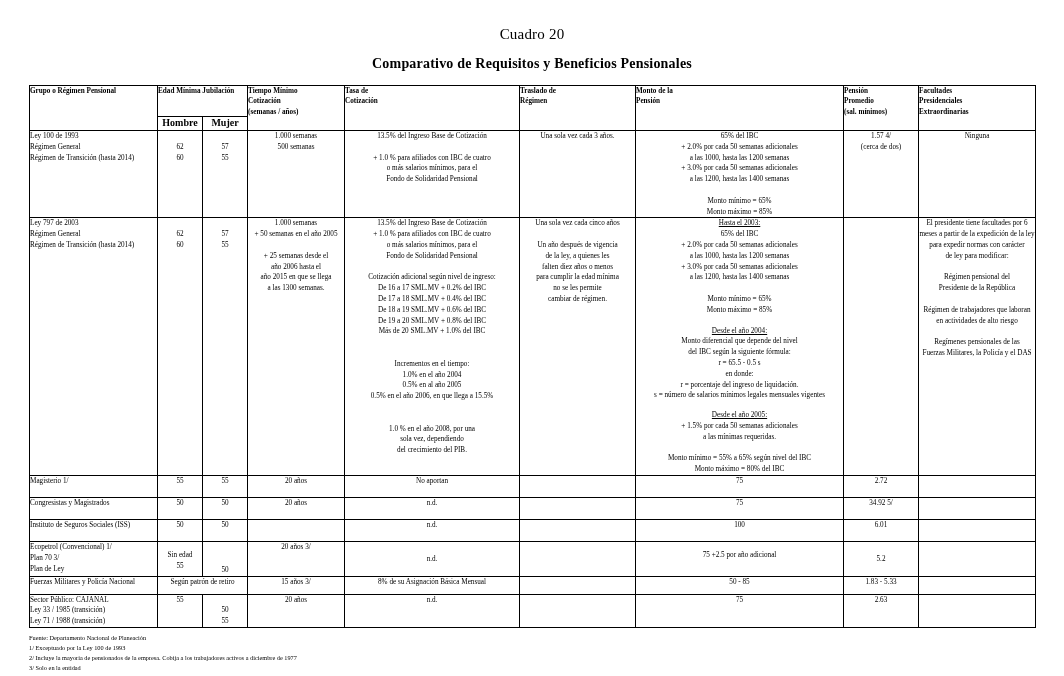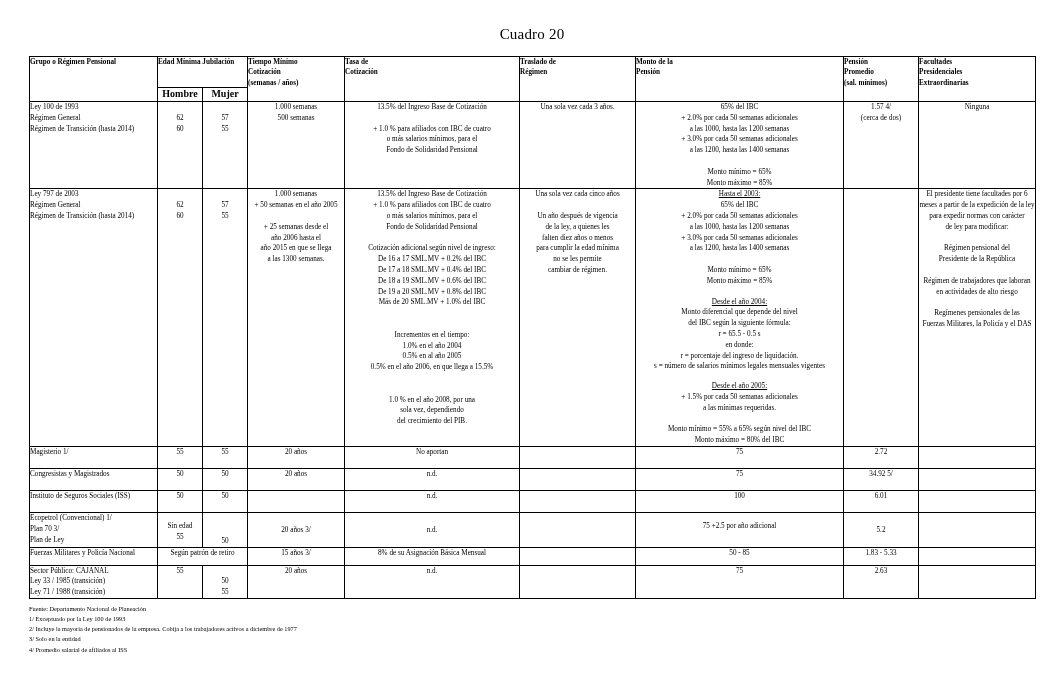--- a/index.html
+++ b/index.html
@@ -84,20 +84,21 @@
   }
   .fn-src { font-size: 6.3px; }
 </style>
 </head>
 <body>
 
 <div class="page">
 
   <div class="title-block">
     <div class="doc-title">Cuadro 20</div>
+    <div class="doc-subtitle">Comparativo de Requisitos y Beneficios Pensionales</div>
   </div>
 
   <table class="main">
     <colgroup>
       <col style="width:128px">
       <col style="width:45px">
       <col style="width:45px">
       <col style="width:97px">
       <col style="width:175px">
       <col style="width:116px">
@@ -286,21 +287,21 @@
       </tr>
 
       <tr style="height:30px">
         <td class="cell left nowrapline">Ecopetrol (Convencional)   1/
 Plan 70  3/
 Plan de Ley</td>
         <td class="cell center nowrapline" style="padding-top:8px">Sin edad
 55</td>
         <td class="cell center nowrapline" style="padding-top:12px">
 50</td>
-        <td class="cell center nowrapline" style="padding-top:12px">20 años   3/</td>
+        <td class="cell center nowrapline" style="padding-top:0">20 años   3/</td>
         <td class="cell center nowrapline" style="padding-top:12px">n.d.</td>
         <td class="cell center nowrapline"></td>
         <td class="cell center nowrapline" style="padding-top:8px">75 +2.5 por año adicional</td>
         <td class="cell center nowrapline" style="padding-top:12px">5.2</td>
         <td class="cell center nowrapline"></td>
       </tr>
 
       <tr style="height:18px">
         <td class="cell left nowrapline">Fuerzas Militares y Policía Nacional</td>
         <td class="cell center nowrapline" colspan="2">Según patrón de retiro</td>

